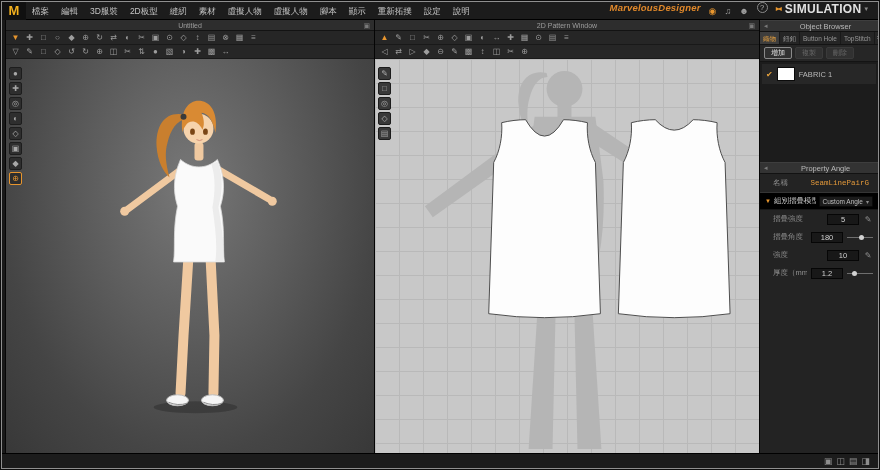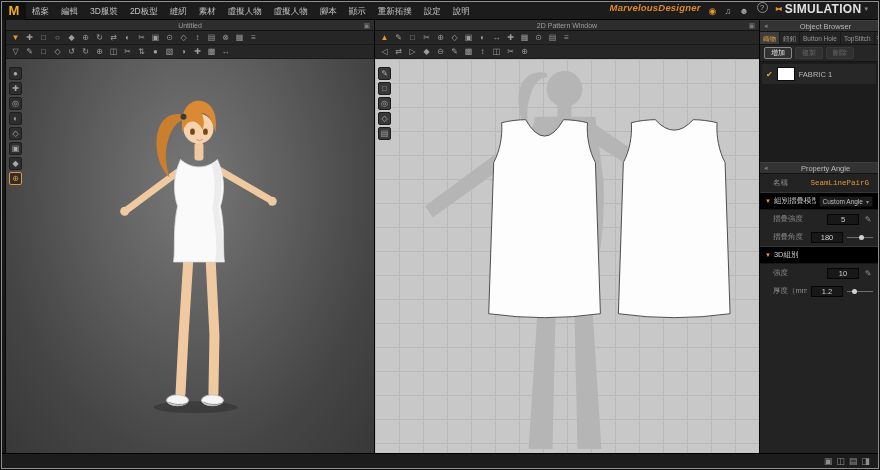--- a/index.html
+++ b/index.html
@@ -349,24 +349,20 @@
 
         <div class="pe-row">
           <span class="pe-label">摺疊角度</span>
           <span class="pe-box">180</span>
           <span class="slider">
             <span class="line"></span>
             <span class="knob knob-mid"></span>
           </span>
         </div>
 
-        <div class="pe-sec">
-          <span class="pe-tri">▼</span>
-          <span class="pe-sec-label">3D組別</span>
-        </div>
 
         <div class="pe-row">
           <span class="pe-label">強度</span>
           <span class="pe-box">10</span>
           <span class="pencil">✎</span>
         </div>
 
         <div class="pe-row">
           <span class="pe-label">厚度（mm）</span>
           <span class="pe-box">1.2</span>

